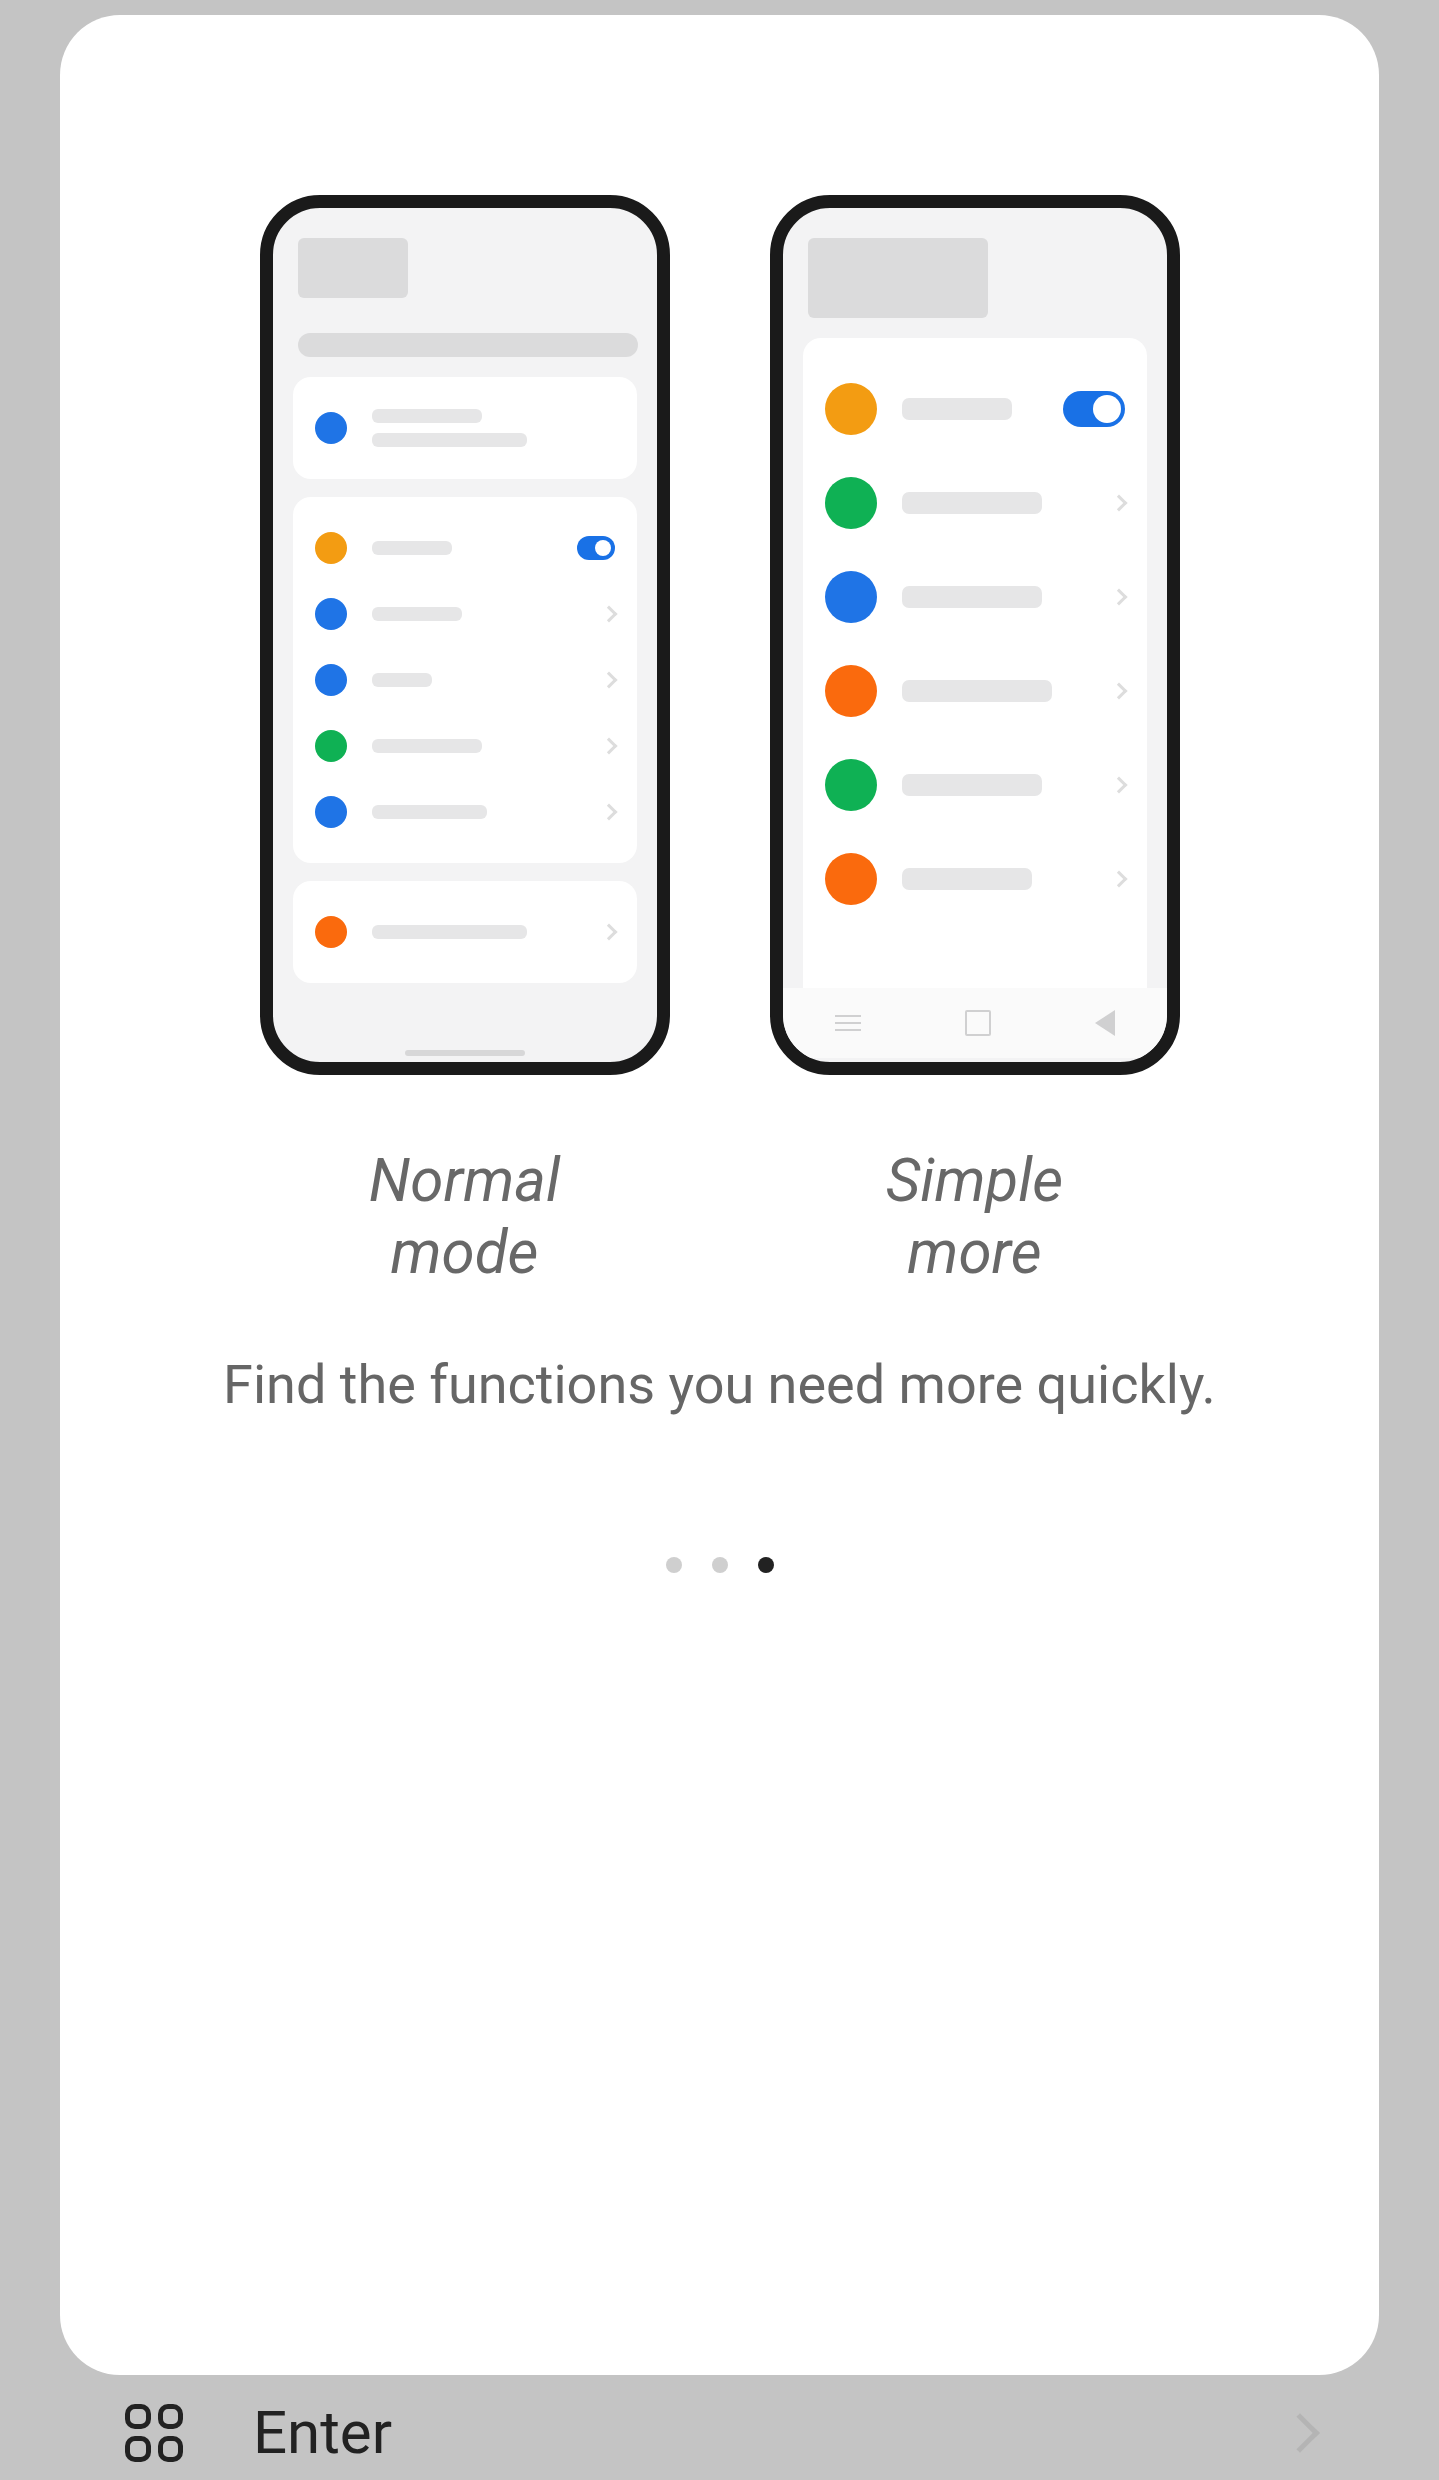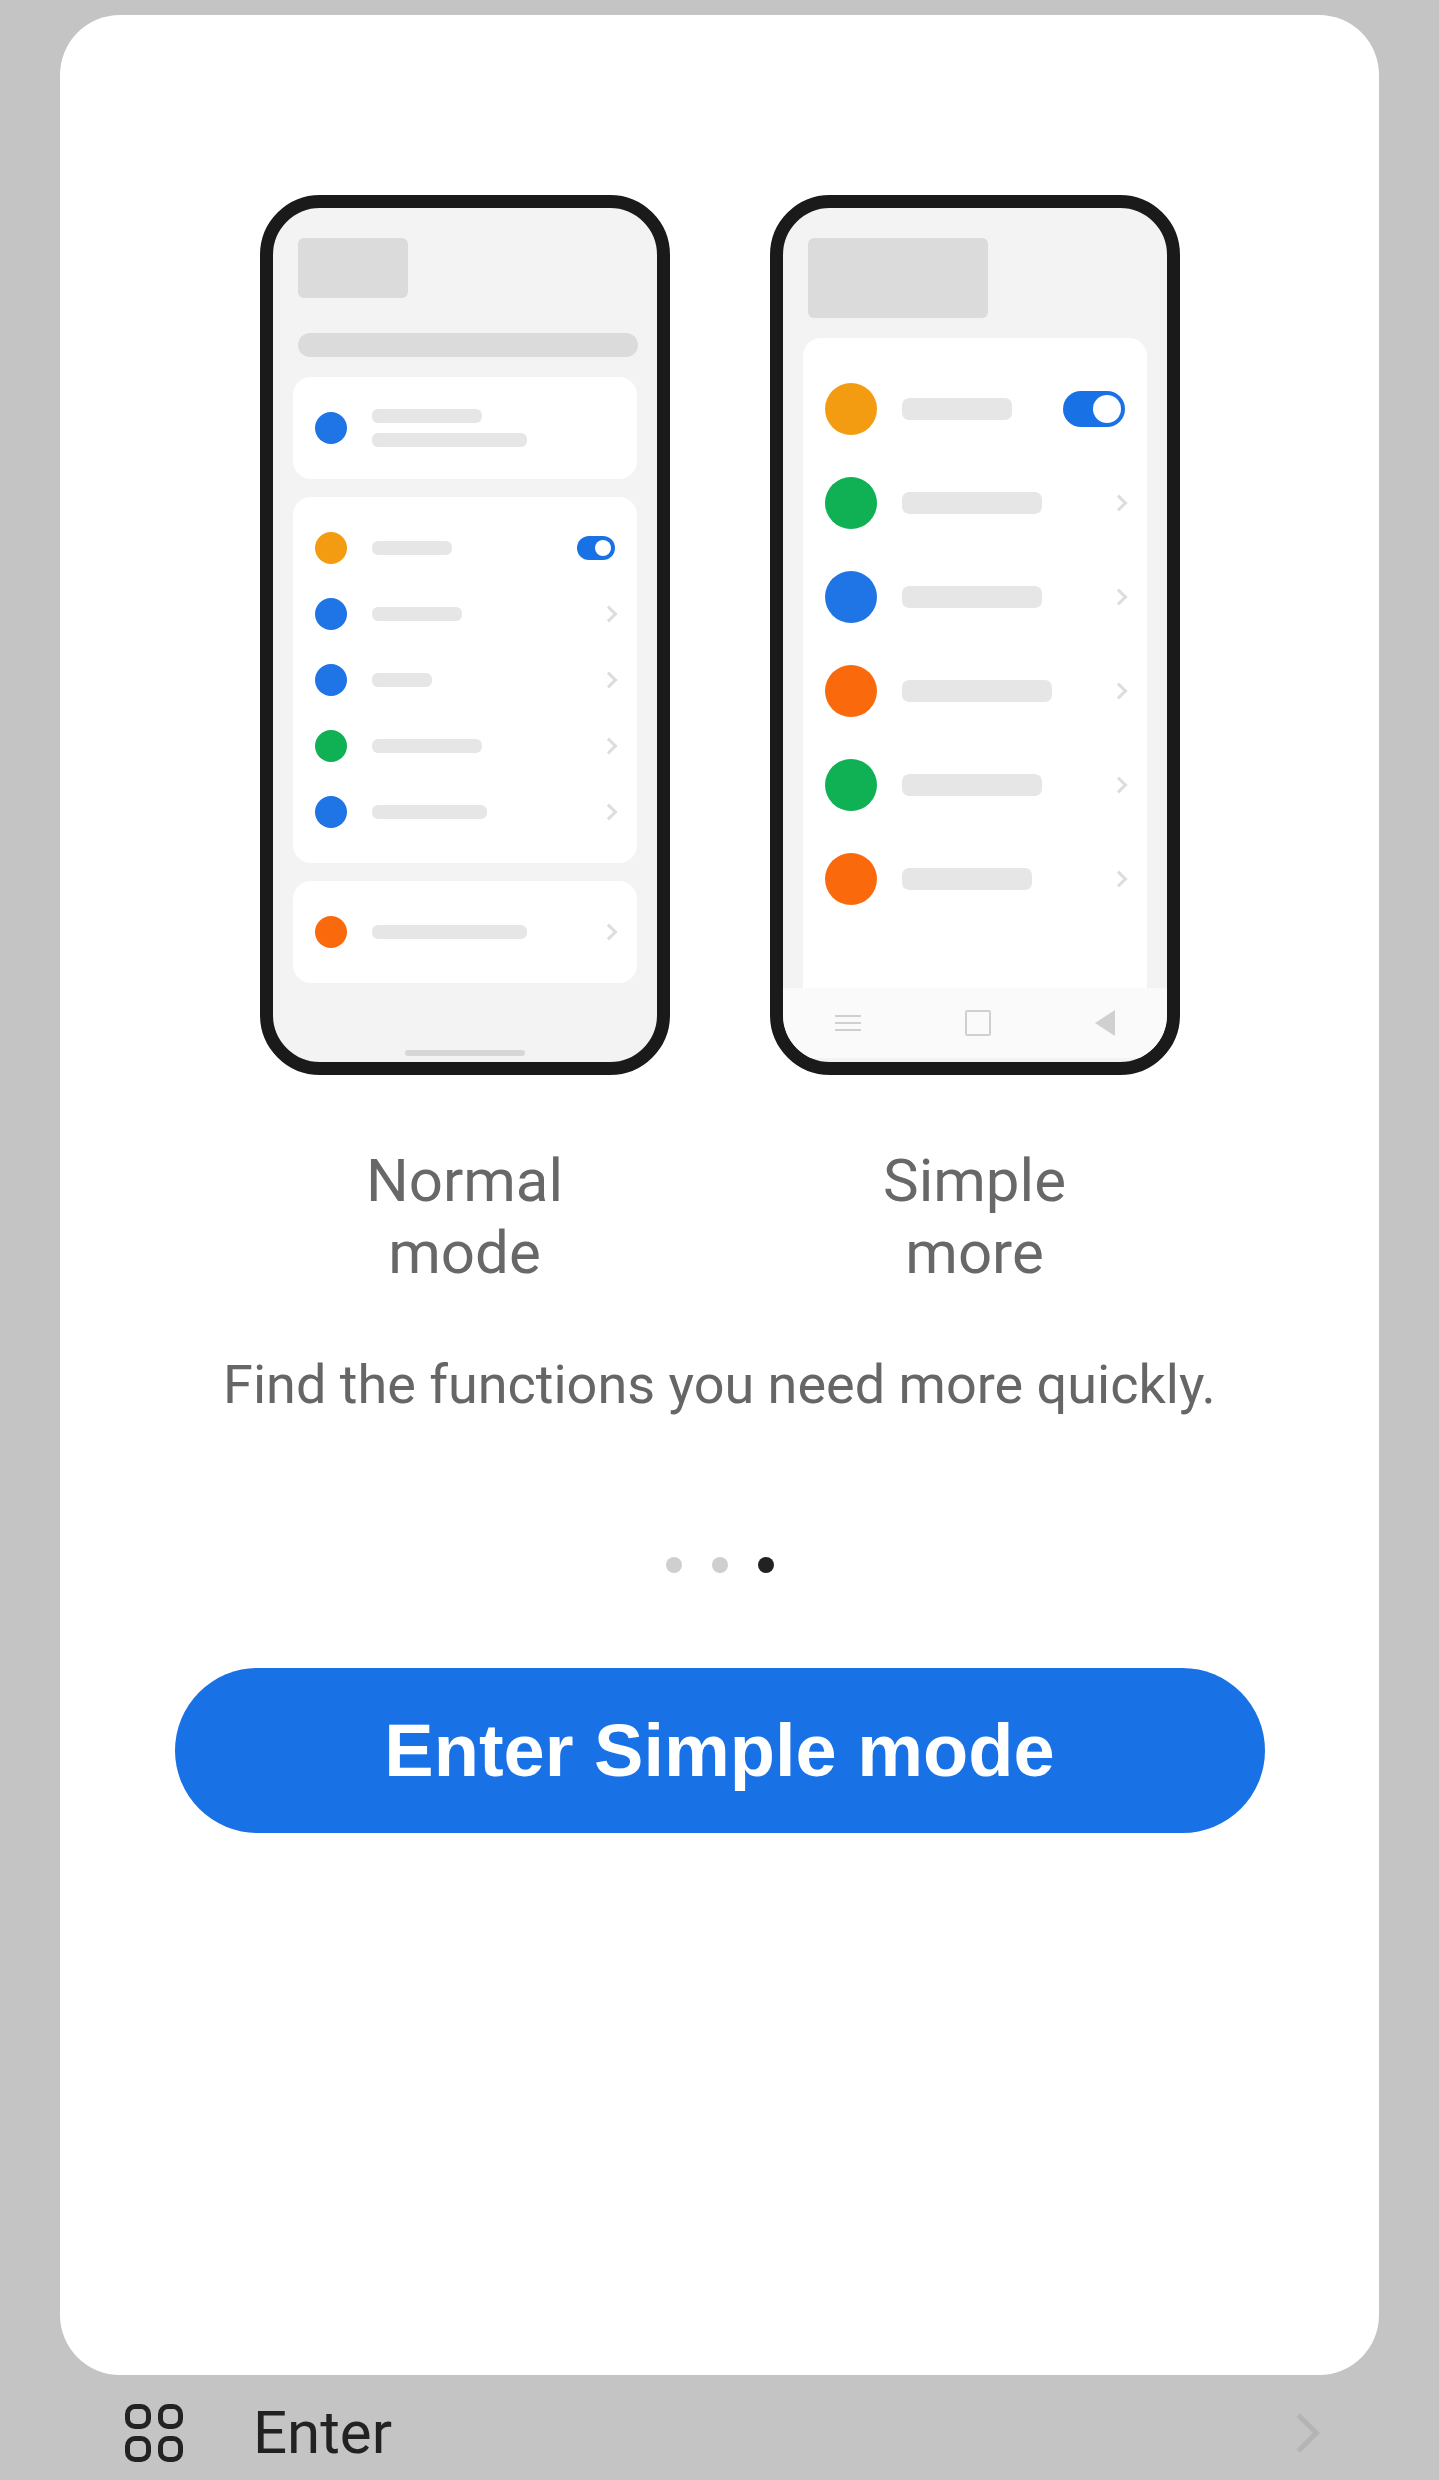--- a/index.html
+++ b/index.html
@@ -20,20 +20,21 @@
       border-radius: 60px;
       display: flex;
       flex-direction: column;
       align-items: center;
       padding: 180px 90px 80px 90px;
     }
     .phones-row {
       display: flex;
       gap: 100px;
       justify-content: center;
+      font-style: italic;
     }
     .phone {
       display: flex;
       flex-direction: column;
       align-items: center;
     }
     .phone-frame {
       width: 410px;
       height: 880px;
       border: 13px solid #1a1a1a;
@@ -392,15 +393,14 @@
   </div>
 
   <p class="subheading">Find the functions you need more quickly.</p>
 
   <div class="dots-pagination">
     <div class="pdot"></div>
     <div class="pdot"></div>
     <div class="pdot active"></div>
   </div>
 
-  <button class="cta">Enter Simple mode</button>
 
 </div>
 
 </body></html>

